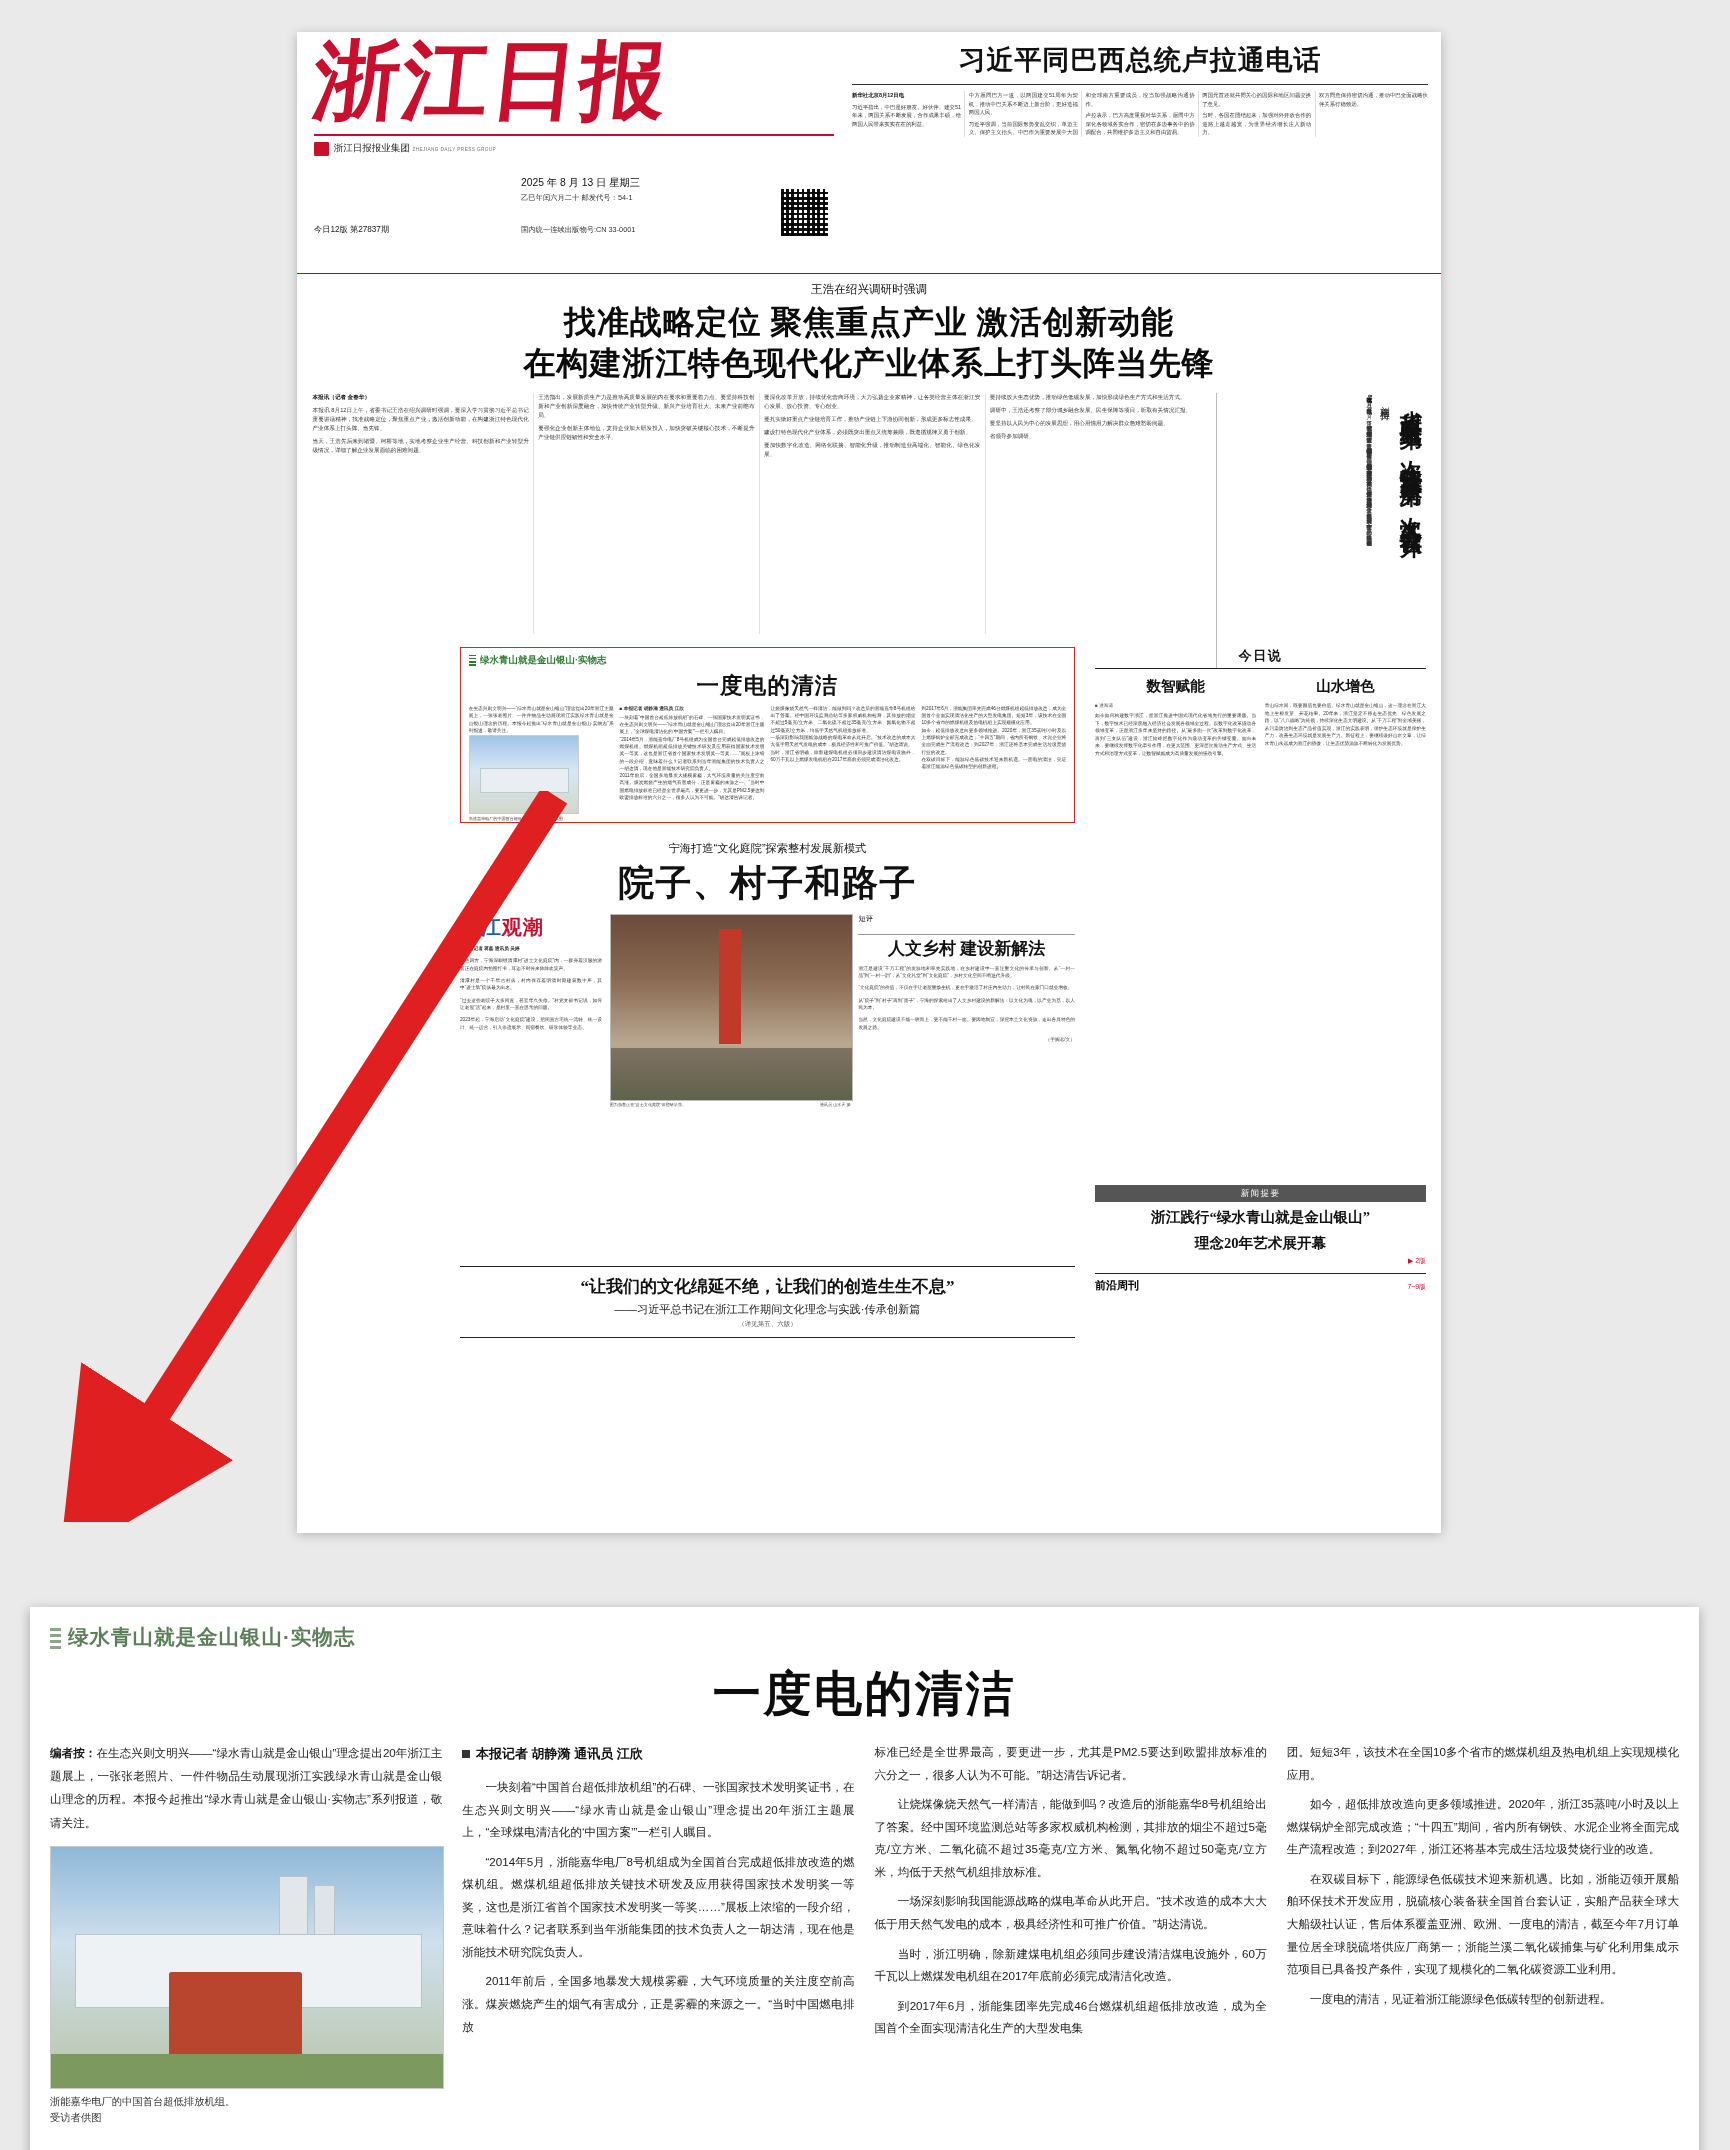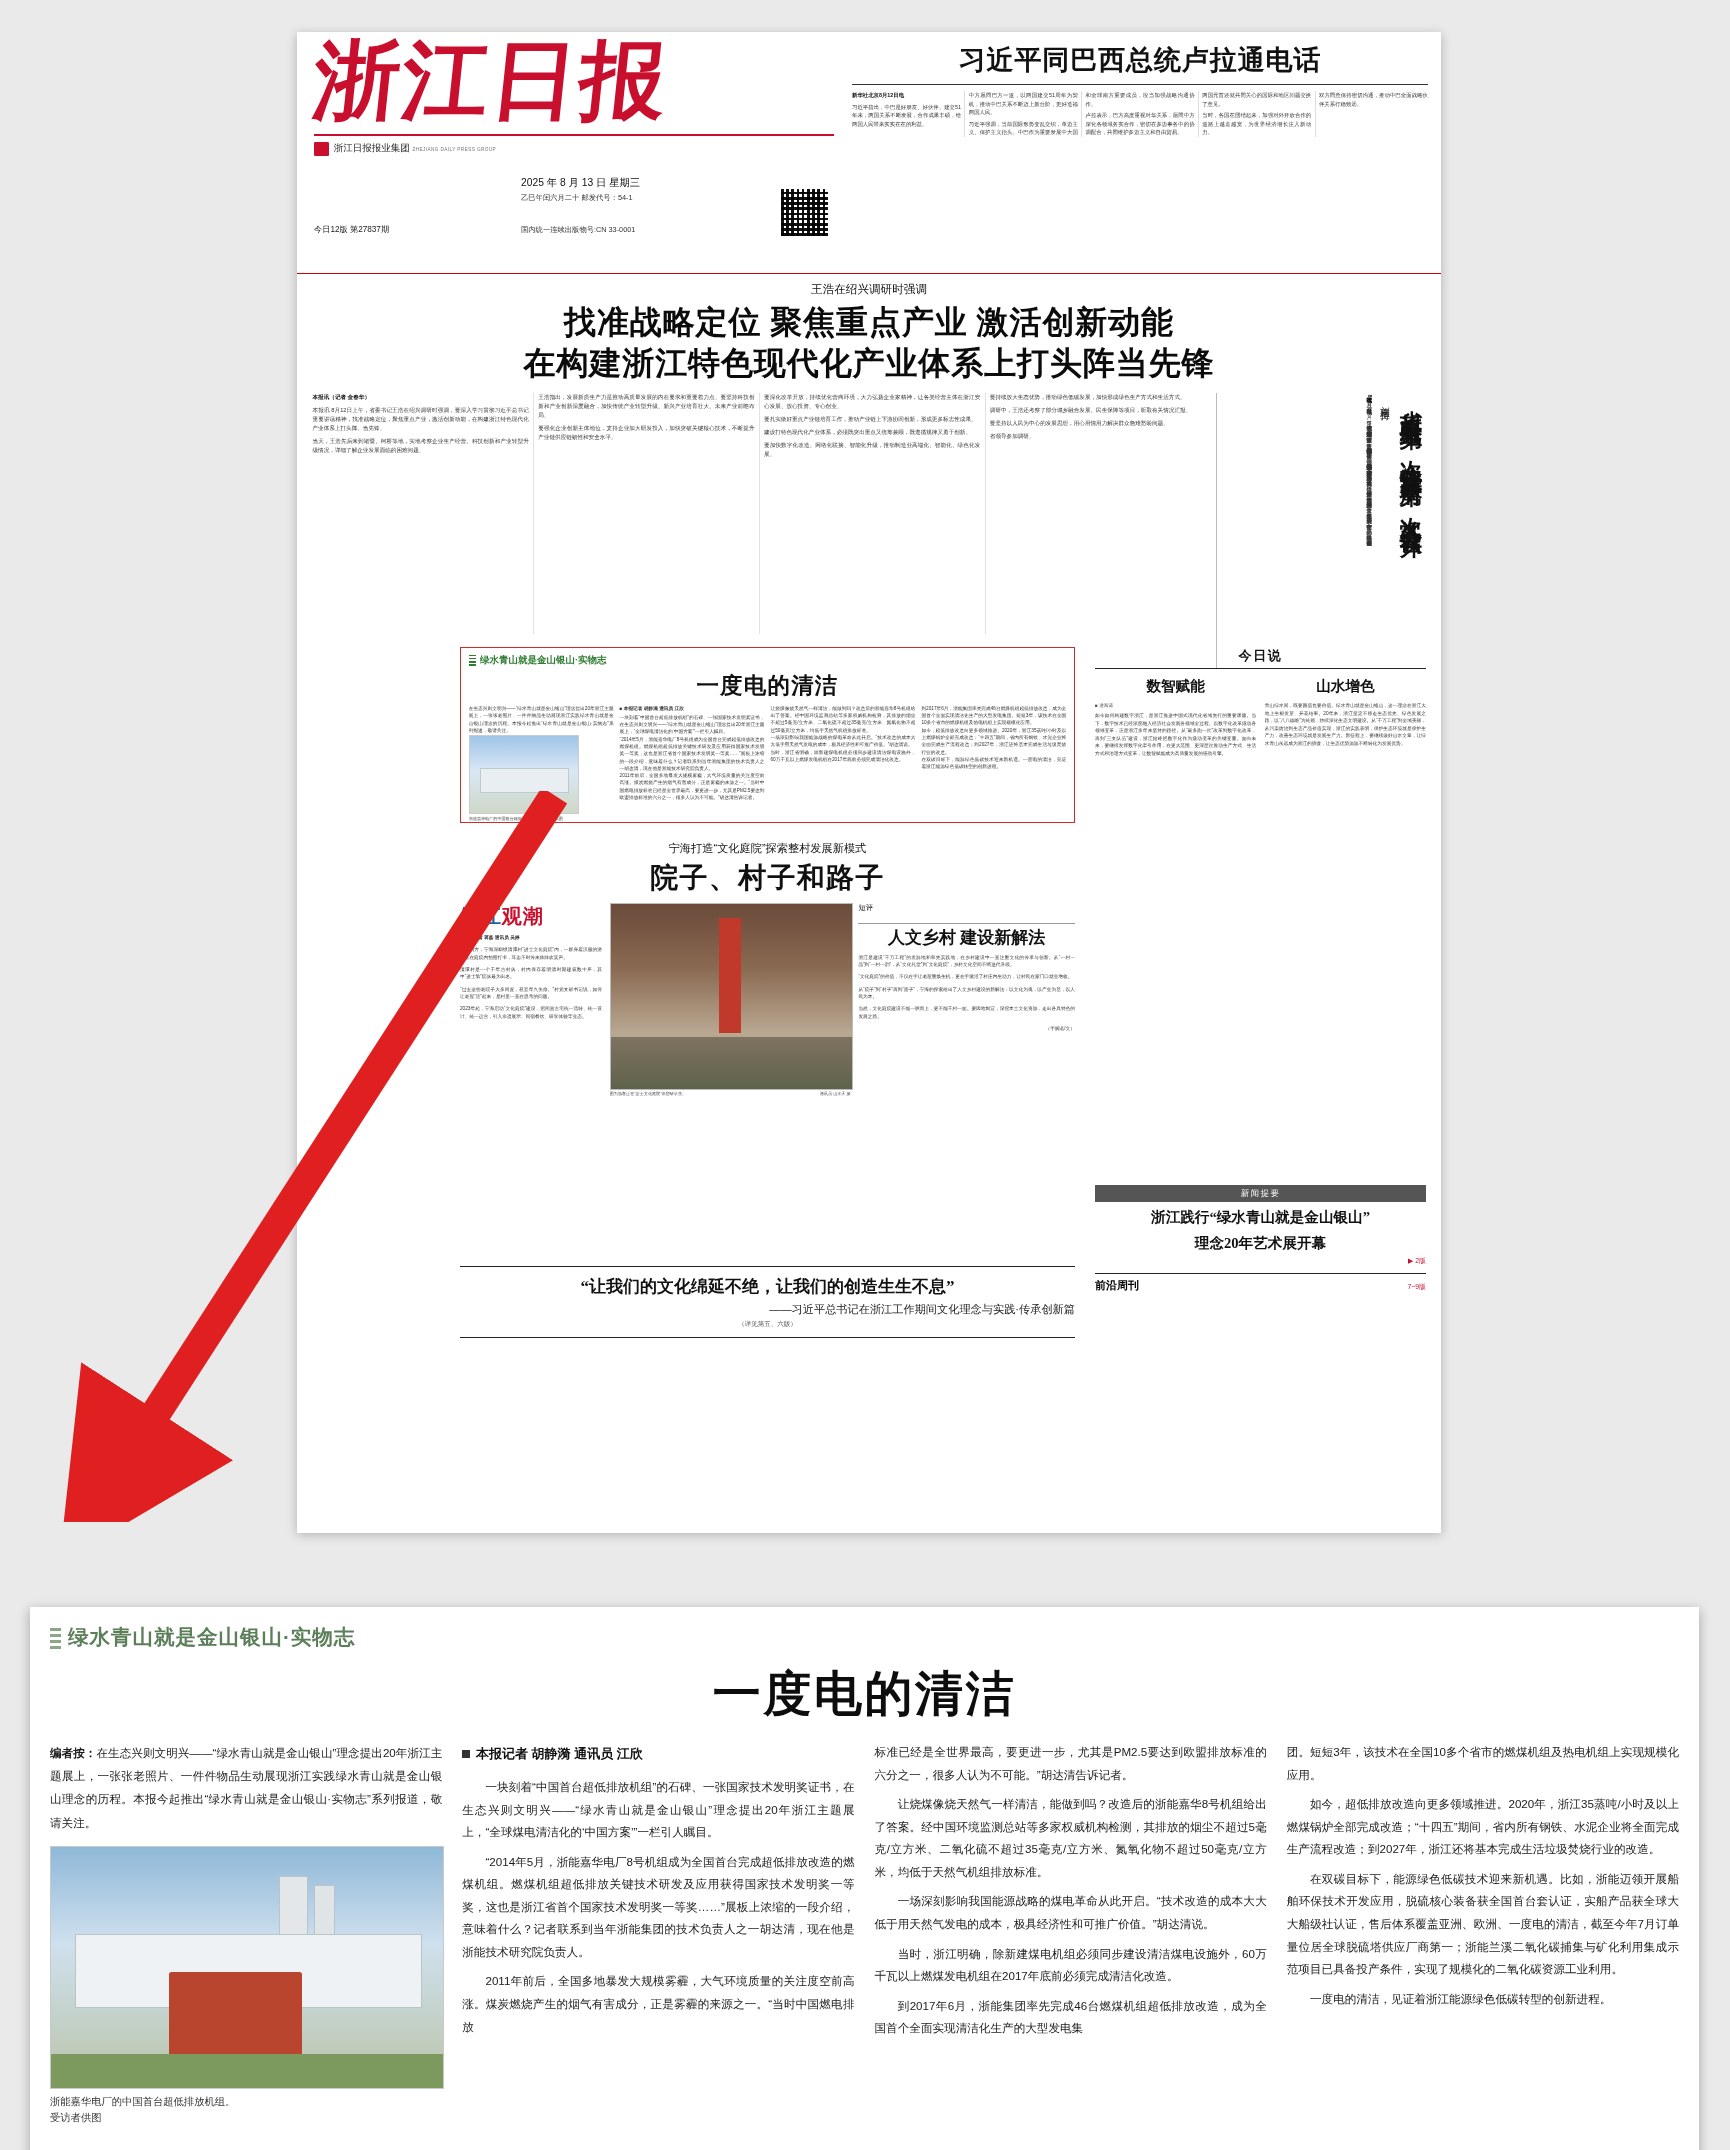--- a/index.html
+++ b/index.html
@@ -74,21 +74,21 @@
   .rb-cap{font-size:4.1px;color:#444;line-height:1.4;margin-top:1.7px;}
   .rb-editor{font-size:4.7px;line-height:1.6;color:#333;text-align:justify;}
 
   
   .arrow{position:absolute;left:60px;top:791px;width:516px;height:731px;pointer-events:none;}
 
   
   .mid{position:absolute;left:163px;top:809px;width:615px;}
   .mid-kicker{text-align:center;font-size:11.2px;color:#111;}
   .mid-head{text-align:center;font-family:"Liberation Serif","DejaVu Serif",serif;font-weight:bold;
-            font-size:28px;color:#111;letter-spacing:1.3px;margin-top:2.6px;}
+            font-size:36px;color:#111;letter-spacing:1.3px;margin-top:2.6px;}
   .mid-body{display:flex;gap:7.7px;margin-top:6px;}
   .mid-left{width:142px;}
   .brand{font-family:"Liberation Serif","DejaVu Serif",serif;font-weight:bold;font-size:20px;
          color:#111;letter-spacing:0.9px;}
   .brand .blue{color:#1d5fa8;}
   .brand .red{color:#c8102e;}
   .mid-col{font-size:4.7px;line-height:1.6;color:#333;text-align:justify;}
   .mid-photo{width:241px;}
   .mid-photo .ph{width:100%;height:185px;background:
       linear-gradient(#6b4b3a,#8a6a52 35%,#b9a892 70%,#7d8a6a);border:0.4px solid #bbb;position:relative;overflow:hidden;}
@@ -98,21 +98,21 @@
   .mid-cap{font-size:4.1px;color:#444;margin-top:1.7px;display:flex;justify-content:space-between;}
   .mid-right{flex:1;}
   .short-tag{font-size:7.3px;color:#111;border-bottom:0.4px solid #999;padding-bottom:10px;margin-bottom:3.4px;}
   .short-head{text-align:center;font-family:"Liberation Serif","DejaVu Serif",serif;font-weight:bold;
               font-size:17px;line-height:1.3;color:#111;margin-bottom:4.3px;}
 
   
   .quote{position:absolute;left:163px;top:1234px;width:615px;text-align:center;
          border-top:0.9px solid #222;border-bottom:0.9px solid #222;padding:7.7px 0;}
   .quote-1{font-family:"Liberation Serif","DejaVu Serif",serif;font-weight:bold;font-size:17px;color:#111;}
-  .quote-2{font-size:11.2px;color:#222;margin-top:4.3px;text-align:right;}
+  .quote-2{font-size:11.2px;color:#222;margin-top:4.3px;}
   .quote-3{font-size:6.5px;color:#555;margin-top:3.4px;}
 
   
   .side{position:absolute;left:798px;top:615px;width:331px;}
   .side-title{text-align:center;font-size:13px;font-weight:bold;color:#111;letter-spacing:1.7px;
               border-bottom:0.9px solid #222;padding-bottom:3.4px;}
   .side-two{display:flex;gap:8.6px;margin-top:6px;}
   .side-h{text-align:center;font-family:"Liberation Serif","DejaVu Serif",serif;font-weight:bold;
           font-size:14.6px;color:#111;margin-bottom:3.4px;}
   .side-col{flex:1;font-size:4.7px;line-height:1.6;color:#333;text-align:justify;}

